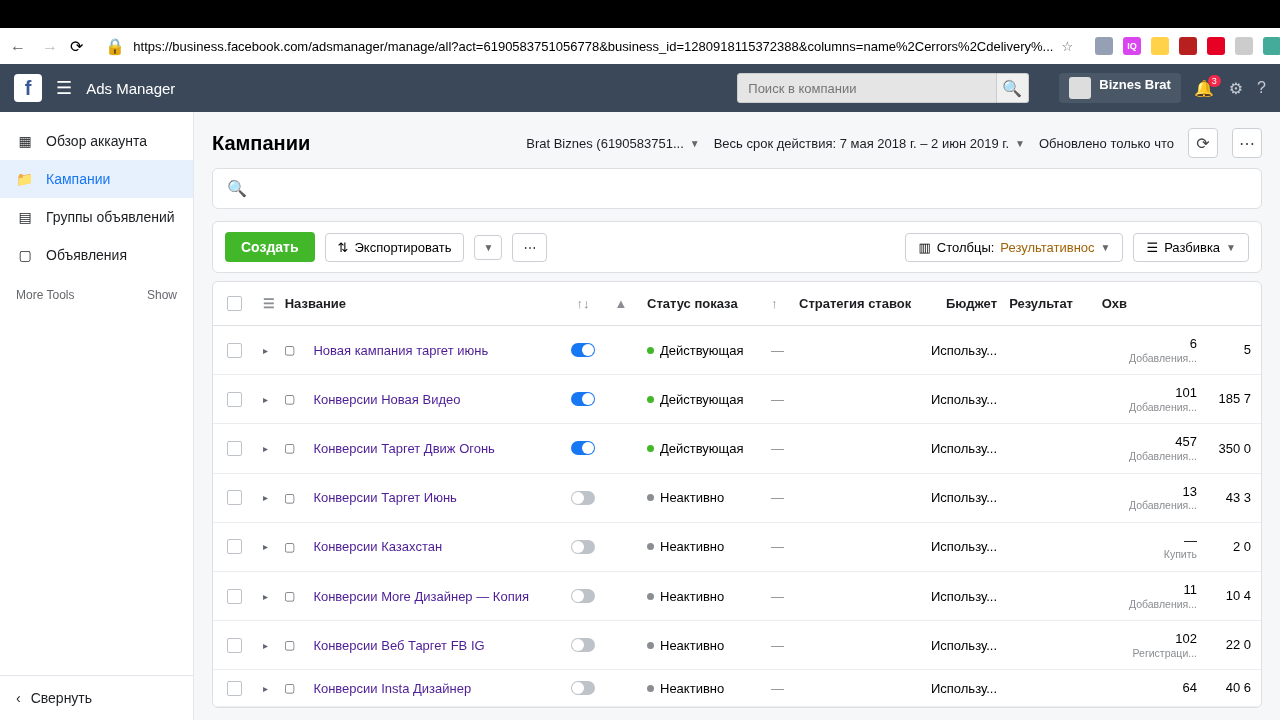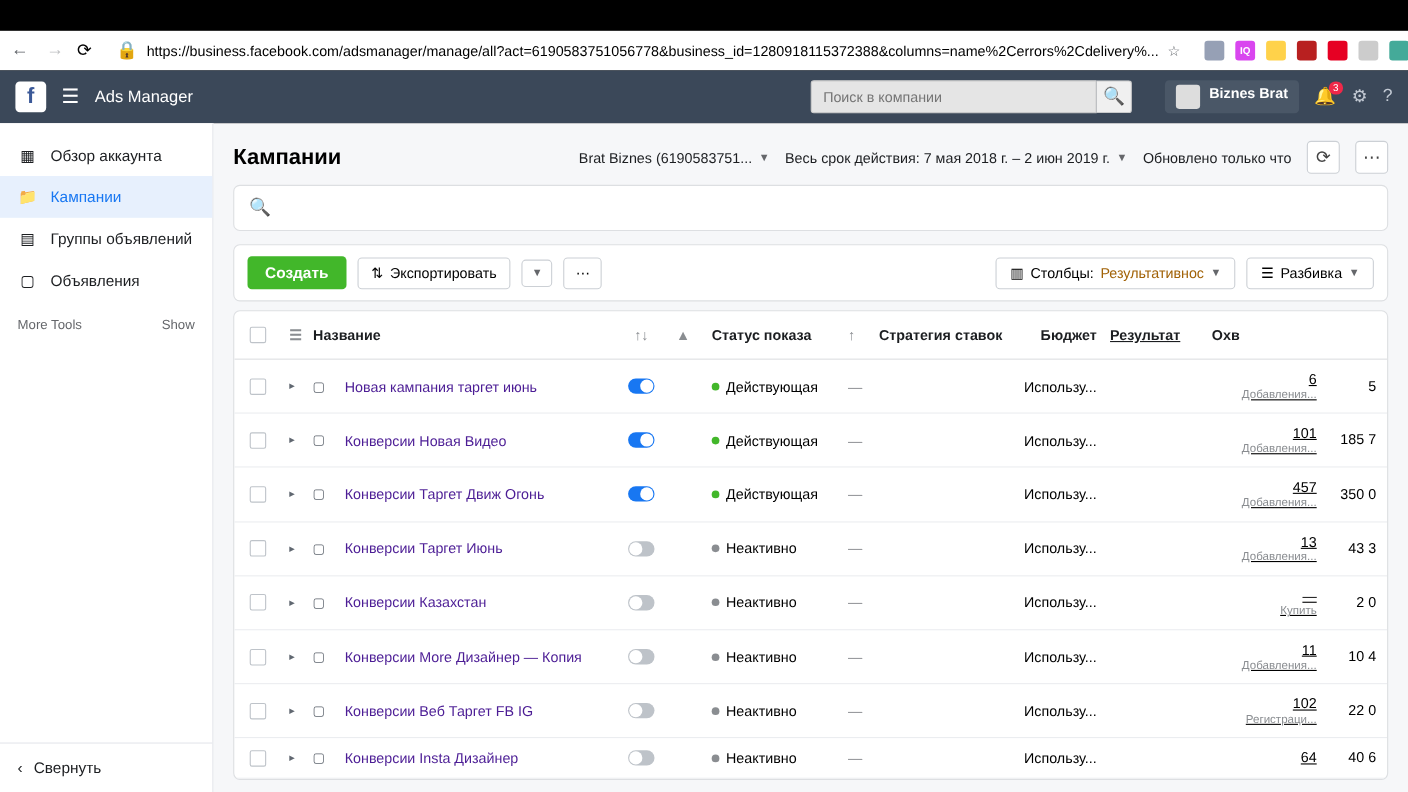--- a/index.html
+++ b/index.html
@@ -53,21 +53,21 @@
 .th { padding:14px 8px; display:flex; align-items:center; }
 .col-check { width:42px; justify-content:center; }
 .col-name { width:308px; gap:10px; }
 .col-sort { width:40px; justify-content:center; color:#8a8d91; }
 .col-warn { width:36px; justify-content:center; color:#8a8d91; }
 .col-status { width:124px; }
 .col-sort2 { width:28px; color:#8a8d91; }
 .col-strategy { width:130px; }
 .col-budget { width:84px; justify-content:flex-end; }
 .col-edit { width:124px; text-align:right; justify-content:flex-end; line-height:1.2; }
-.col-result { width:76px; justify-content:flex-end;text-decoration:underline; }
+.col-result { width:76px; justify-content:flex-end; }
 .col-reach { width:54px; justify-content:flex-end; }
 
 .tbody .row { display:flex; border-bottom:1px solid #ebedf0; font-size:13px; align-items:center; }
 .td { padding:10px 8px; display:flex; align-items:center; }
 .checkbox { width:15px; height:15px; border:1px solid #bec3c9; border-radius:2px; }
 .expand { color:#606770; font-size:10px; margin-right:6px; }
 .folder-ico { color:#606770; margin-right:8px; font-size:12px; }
 .link { color:#4c1d95; cursor:pointer; }
 .toggle { width:26px; height:14px; border-radius:8px; position:relative; }
 .toggle.on { background:#1877f2; }

